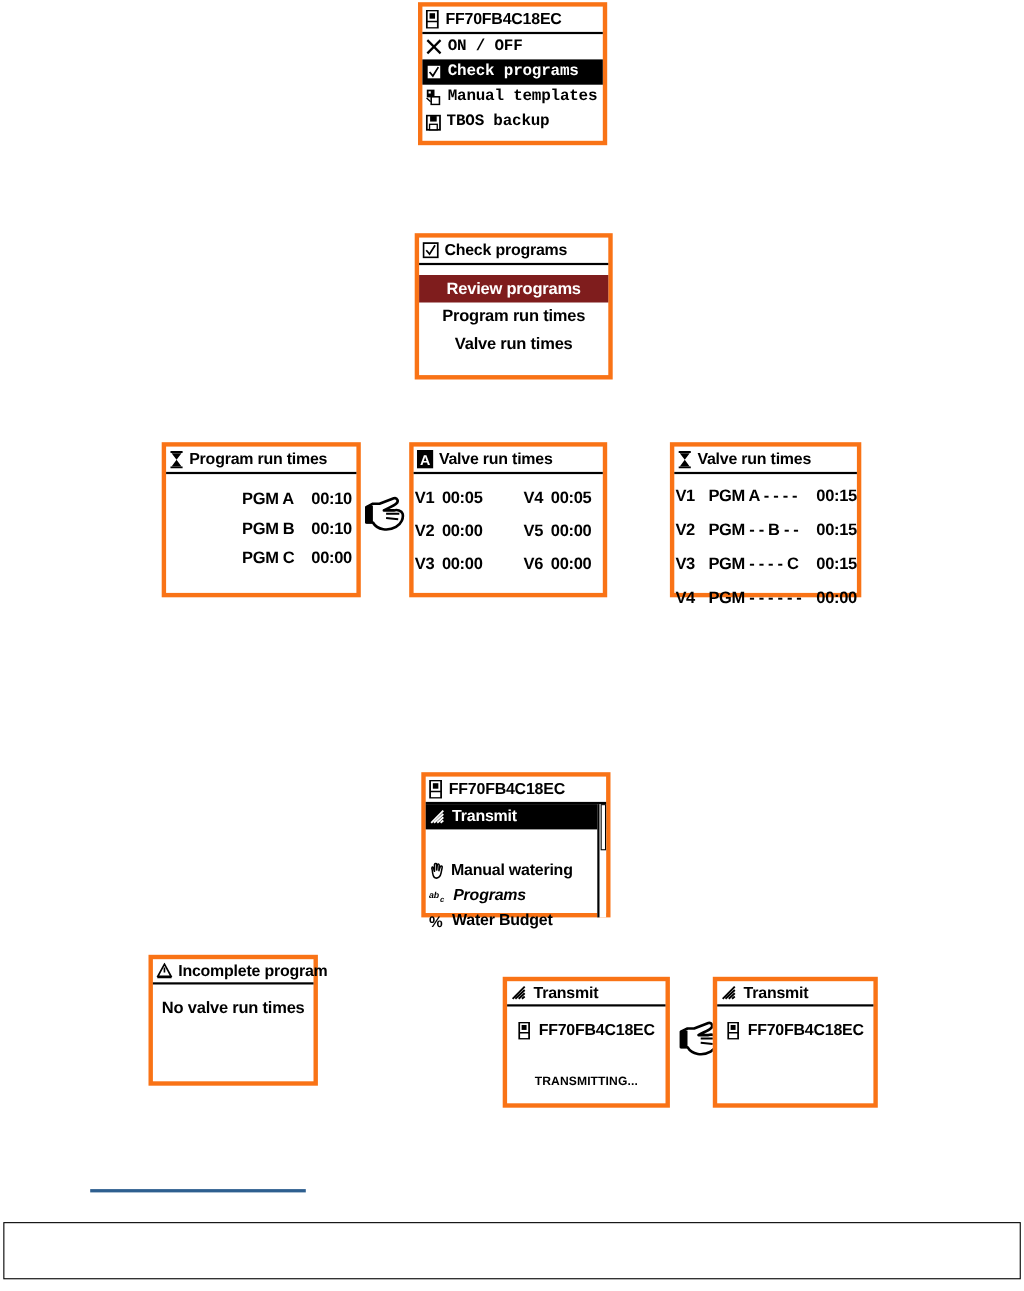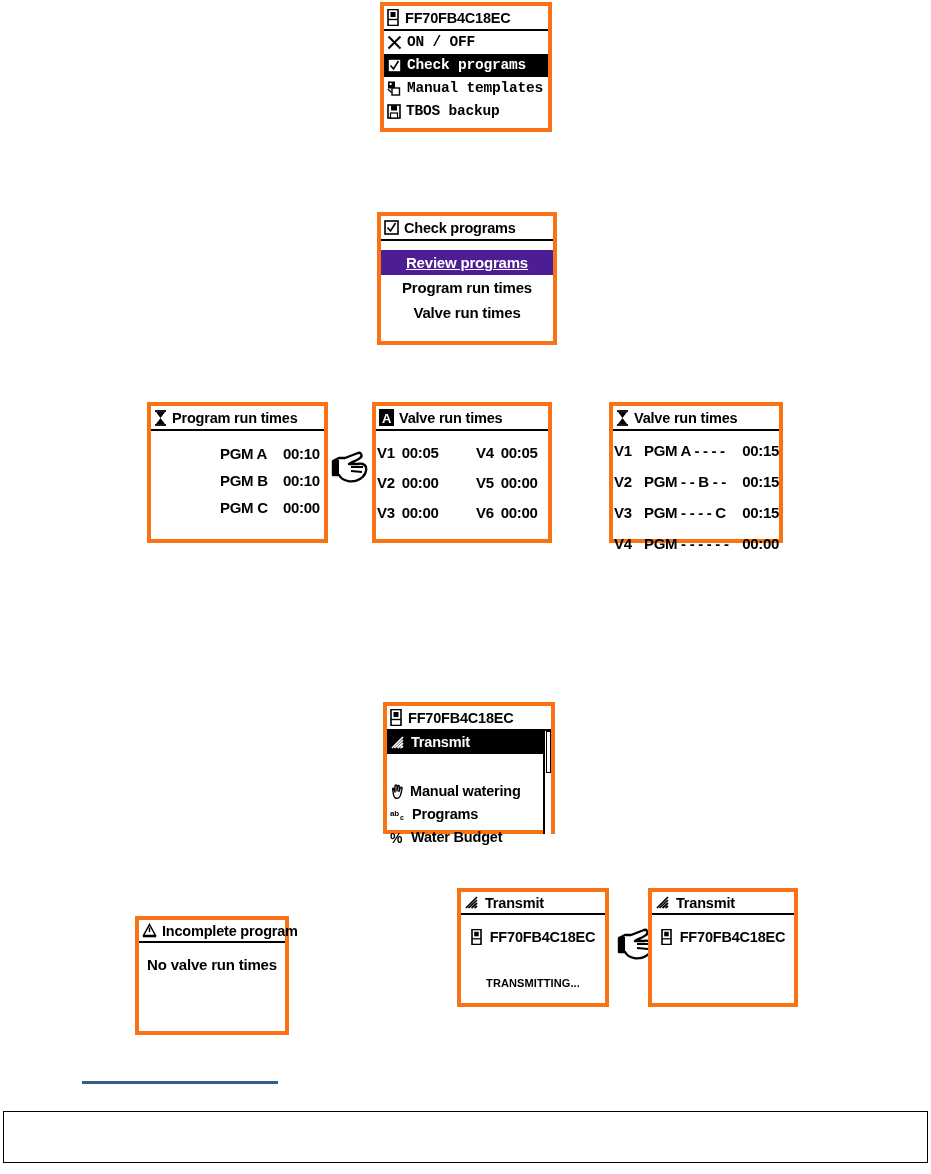--- a/index.html
+++ b/index.html
@@ -64,21 +64,21 @@
   .menu-row-centered {
     display: flex;
     align-items: center;
     justify-content: center;
     height: 25px;
     font-size: 15px;
     font-weight: 700;
     letter-spacing: -0.2px;
     white-space: nowrap;
   }
-  .menu-row-centered.selected { background: #4c1d95; color: #fff; text-decoration: underline; }
+  .menu-row-centered.selected { background: #7f1d1d; color: #fff; }
 
   
   .icon {
     display: inline-block;
     flex: 0 0 auto;
     line-height: 0;
   }
   .icon svg { display: block; }
 
   
@@ -394,21 +394,21 @@
         <svg width="15" height="16" viewBox="0 0 15 16">
           <path d="M3,7 C2,5 3,3 4,5 L5,8 L5,2 C5,0.5 7,0.5 7,2 L7,7
                    L7.5,2.5 C7.6,1 9.4,1.2 9.3,2.7 L9,7.5
                    L10.2,4 C10.6,2.7 12.3,3.2 12,4.6 L11,9.5
                    C10.5,13 8,15 5.5,14 C3.5,13.2 3.2,10 3,7 Z" fill="#fff" stroke="#000" stroke-width="1.4" stroke-linejoin="round"></path>
         </svg>
       </span>
       <span class="menu-row-label">Manual watering</span>
     </div>
 
-    <div class="menu-row" style="padding-right:10px;">
+    <div class="menu-row" style="padding-right:10px;font-style:italic;">
       <span class="icon">
         <svg width="17" height="15" viewBox="0 0 17 15">
           <text x="0" y="9" font-family="Liberation Sans, sans-serif" font-size="8" font-weight="bold" fill="#000">ab</text>
           <text x="10" y="13" font-family="Liberation Sans, sans-serif" font-size="7" font-weight="bold" fill="#000">c</text>
         </svg>
       </span>
       <span class="menu-row-label">Programs</span>
     </div>
 
     <div class="menu-row" style="padding-right:10px;">
@@ -419,21 +419,21 @@
       </span>
       <span class="menu-row-label">Water Budget</span>
     </div>
 
     <div class="scroll-track">
       <div class="scroll-thumb"></div>
     </div>
   </div>
 </div>
 
-<div class="panel" style="left:135px; top:916px; width:154px; height:119px;">
+<div class="panel" style="left:135px; top:868px; width:154px; height:119px;">
 
   <div class="panel-title" style="height:23px;">
     <span class="icon">
       <svg width="15" height="15" viewBox="0 0 15 15">
         <polygon points="7.5,1.5 13.5,12.5 1.5,12.5" fill="#fff" stroke="#000" stroke-width="1.5"></polygon>
         <line x1="7.5" y1="4.5" x2="7.5" y2="9" stroke="#000" stroke-width="1.5"></line>
         <line x1="1" y1="13.6" x2="14" y2="13.6" stroke="#000" stroke-width="1.4"></line>
       </svg>
     </span>
     <span>Incomplete program</span>

